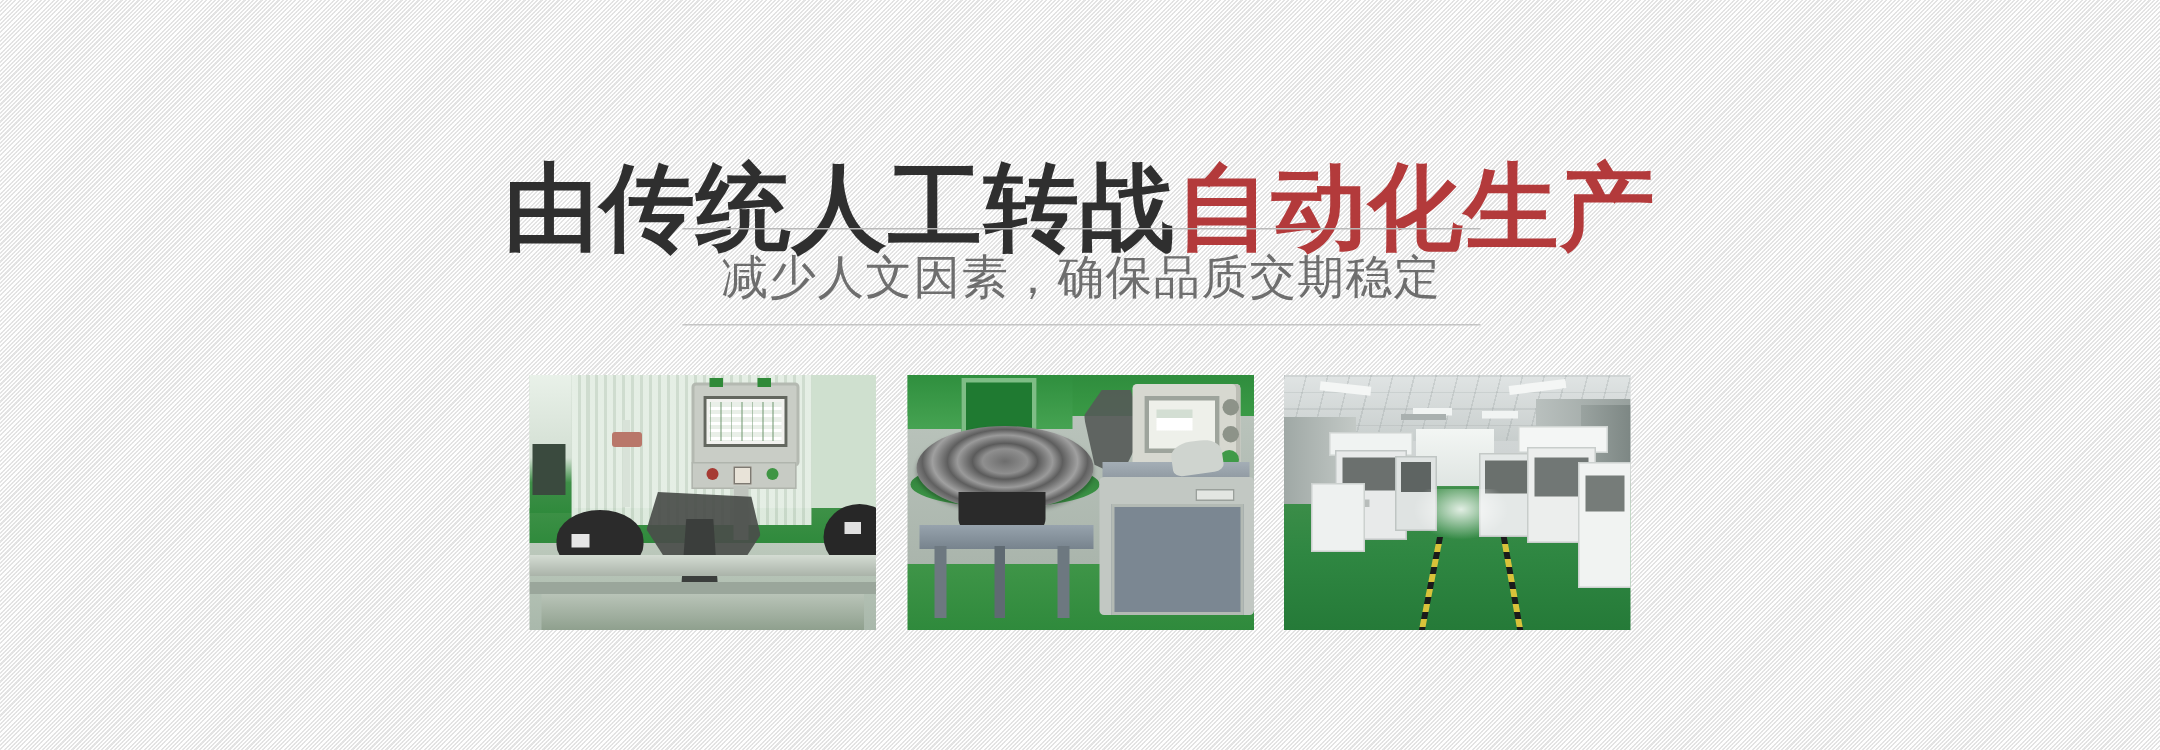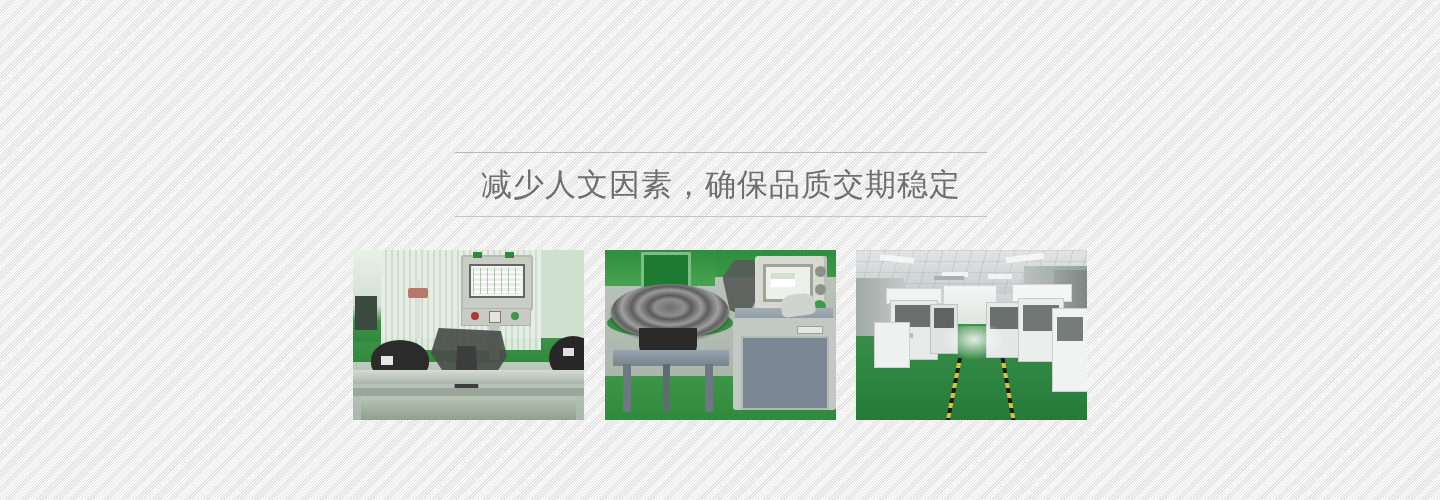--- a/index.html
+++ b/index.html
@@ -443,20 +443,21 @@
     <span class="wm wm-t">T</span>
     <span class="wm wm-a2">A</span>
     <span class="wm wm-a">A</span>
     <span class="wm wm-n">N</span>
   </div>
 
   <div class="bg-texture"></div>
 
   <div class="content">
 
+    <h1 class="headline"><span class="part-dark">由传统人工转战</span><span class="part-accent">自动化生产</span></h1>
 
     <div class="subtitle-block">
       <div class="rule"></div>
       <div class="subtitle">减少人文因素，确保品质交期稳定</div>
       <div class="rule rule-bottom"></div>
     </div>
 
     <div class="photo-row">
 
       <div class="photo photo-1">

